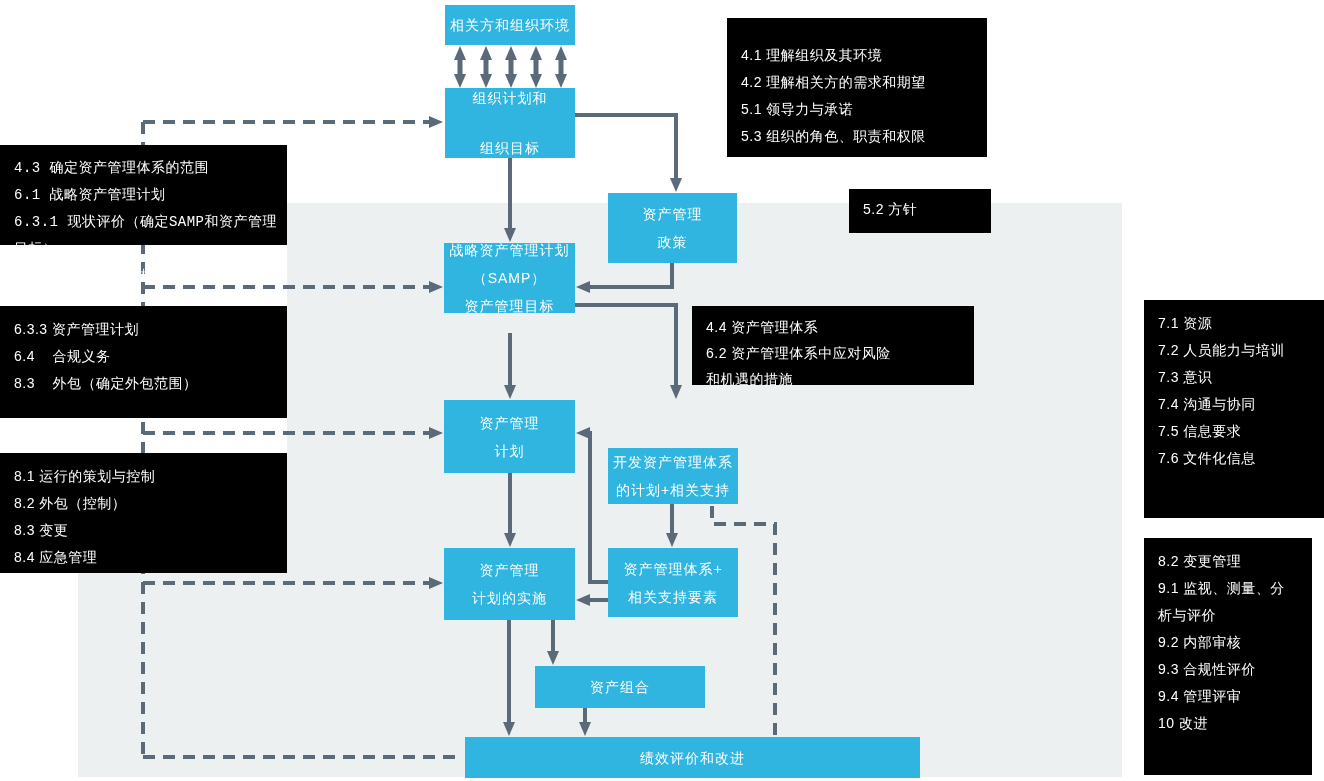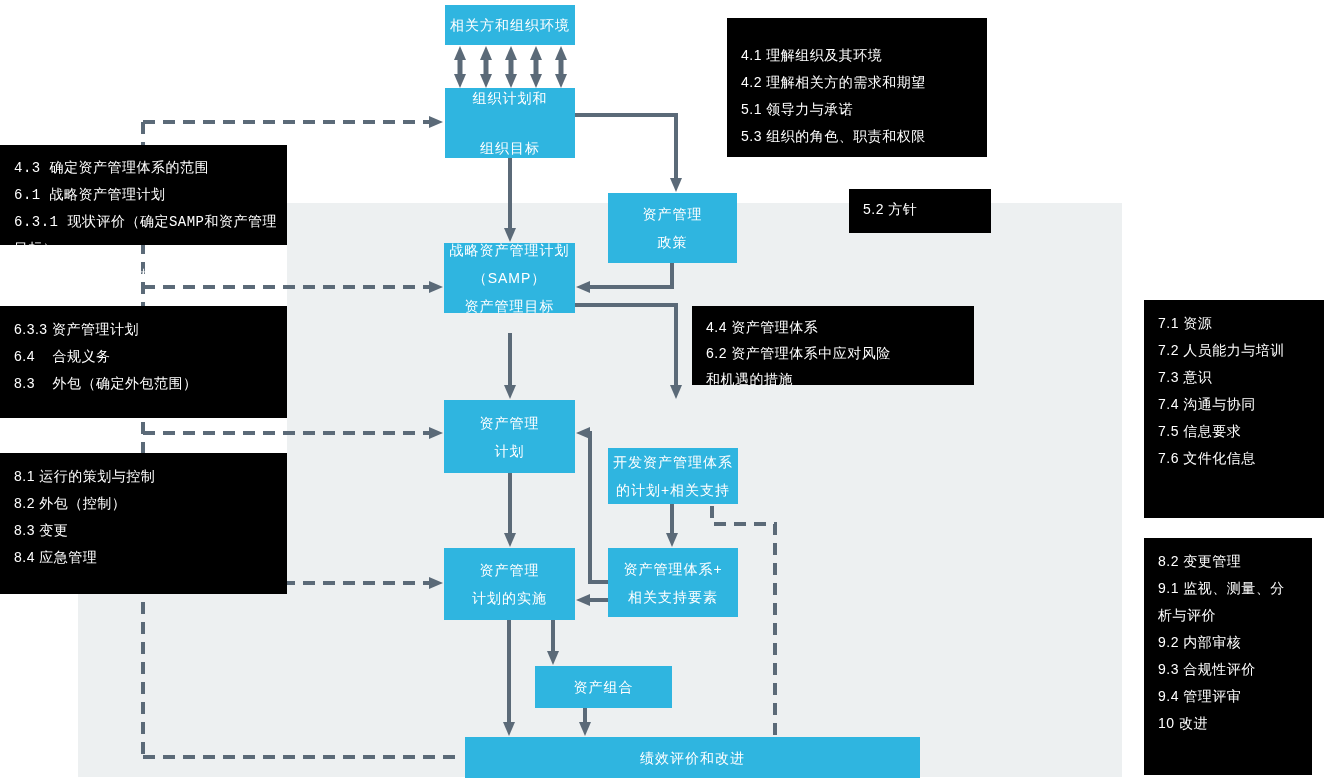--- a/index.html
+++ b/index.html
@@ -116,21 +116,21 @@
   <div class="box node" style="left:444px;top:548px;width:131px;height:72px;">
     <div>资产管理</div>
     <div>计划的实施</div>
   </div>
 
   <div class="box node" style="left:608px;top:548px;width:130px;height:69px;">
     <div>资产管理体系+</div>
     <div>相关支持要素</div>
   </div>
 
-  <div class="box node" style="left:535px;top:666px;width:137px;height:42px;text-align:right;">
+  <div class="box node" style="left:535px;top:666px;width:170px;height:42px;text-align:right;">
     <div>资产组合</div>
   </div>
 
   <div class="box node" style="left:465px;top:737px;width:455px;height:41px;">
     <div>绩效评价和改进</div>
   </div>
 
   <div class="box clause pad-lg" style="left:727px;top:18px;width:260px;height:139px;">
     <div>4.1 理解组织及其环境</div>
     <div>4.2 理解相关方的需求和期望</div>
@@ -154,21 +154,21 @@
     <div>6.4    合规义务</div>
     <div>8.3    外包（确定外包范围）</div>
   </div>
 
   <div class="box clause tight" style="left:692px;top:306px;width:282px;height:79px;">
     <div>4.4 资产管理体系</div>
     <div>6.2 资产管理体系中应对风险</div>
     <div>和机遇的措施</div>
   </div>
 
-  <div class="box clause" style="left:0px;top:453px;width:287px;height:141px;">
+  <div class="box clause" style="left:0px;top:453px;width:287px;height:120px;">
     <div>8.1 运行的策划与控制</div>
     <div>8.2 外包（控制）</div>
     <div>8.3 变更</div>
     <div>8.4 应急管理</div>
   </div>
 
   <div class="box clause" style="left:1144px;top:300px;width:194px;height:218px;">
     <div>7.1 资源</div>
     <div>7.2 人员能力与培训</div>
     <div>7.3 意识</div>

